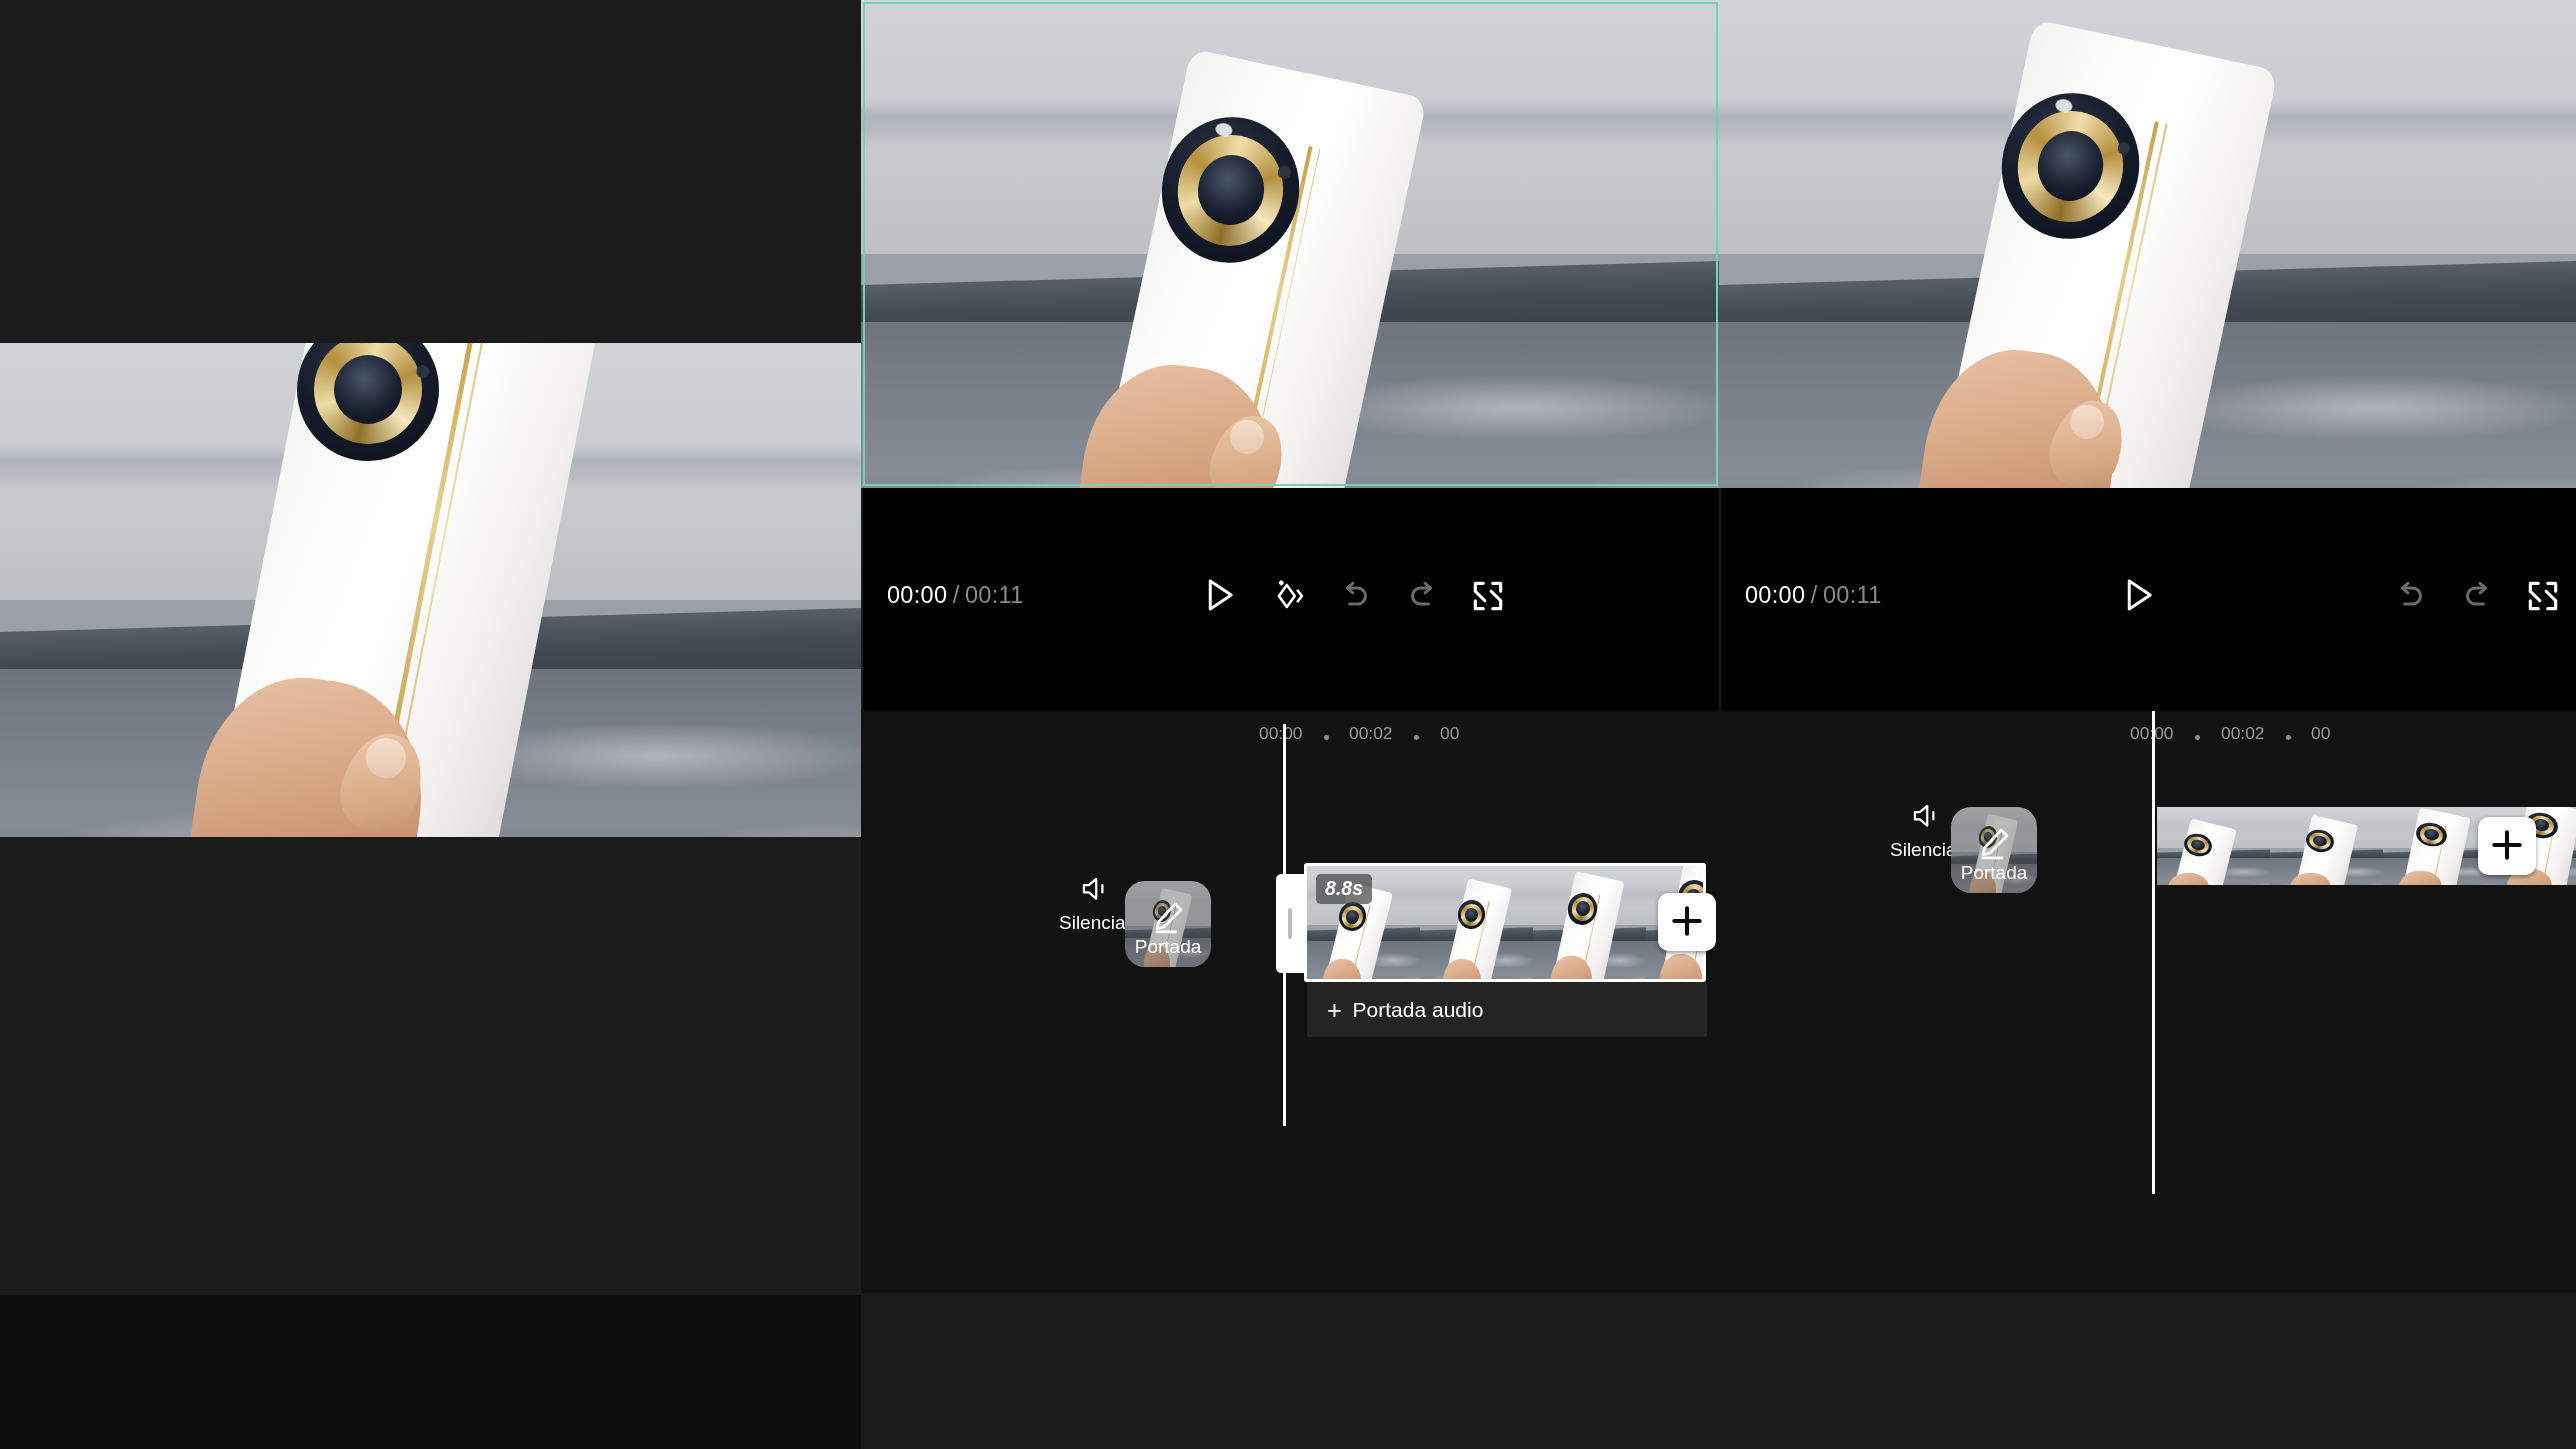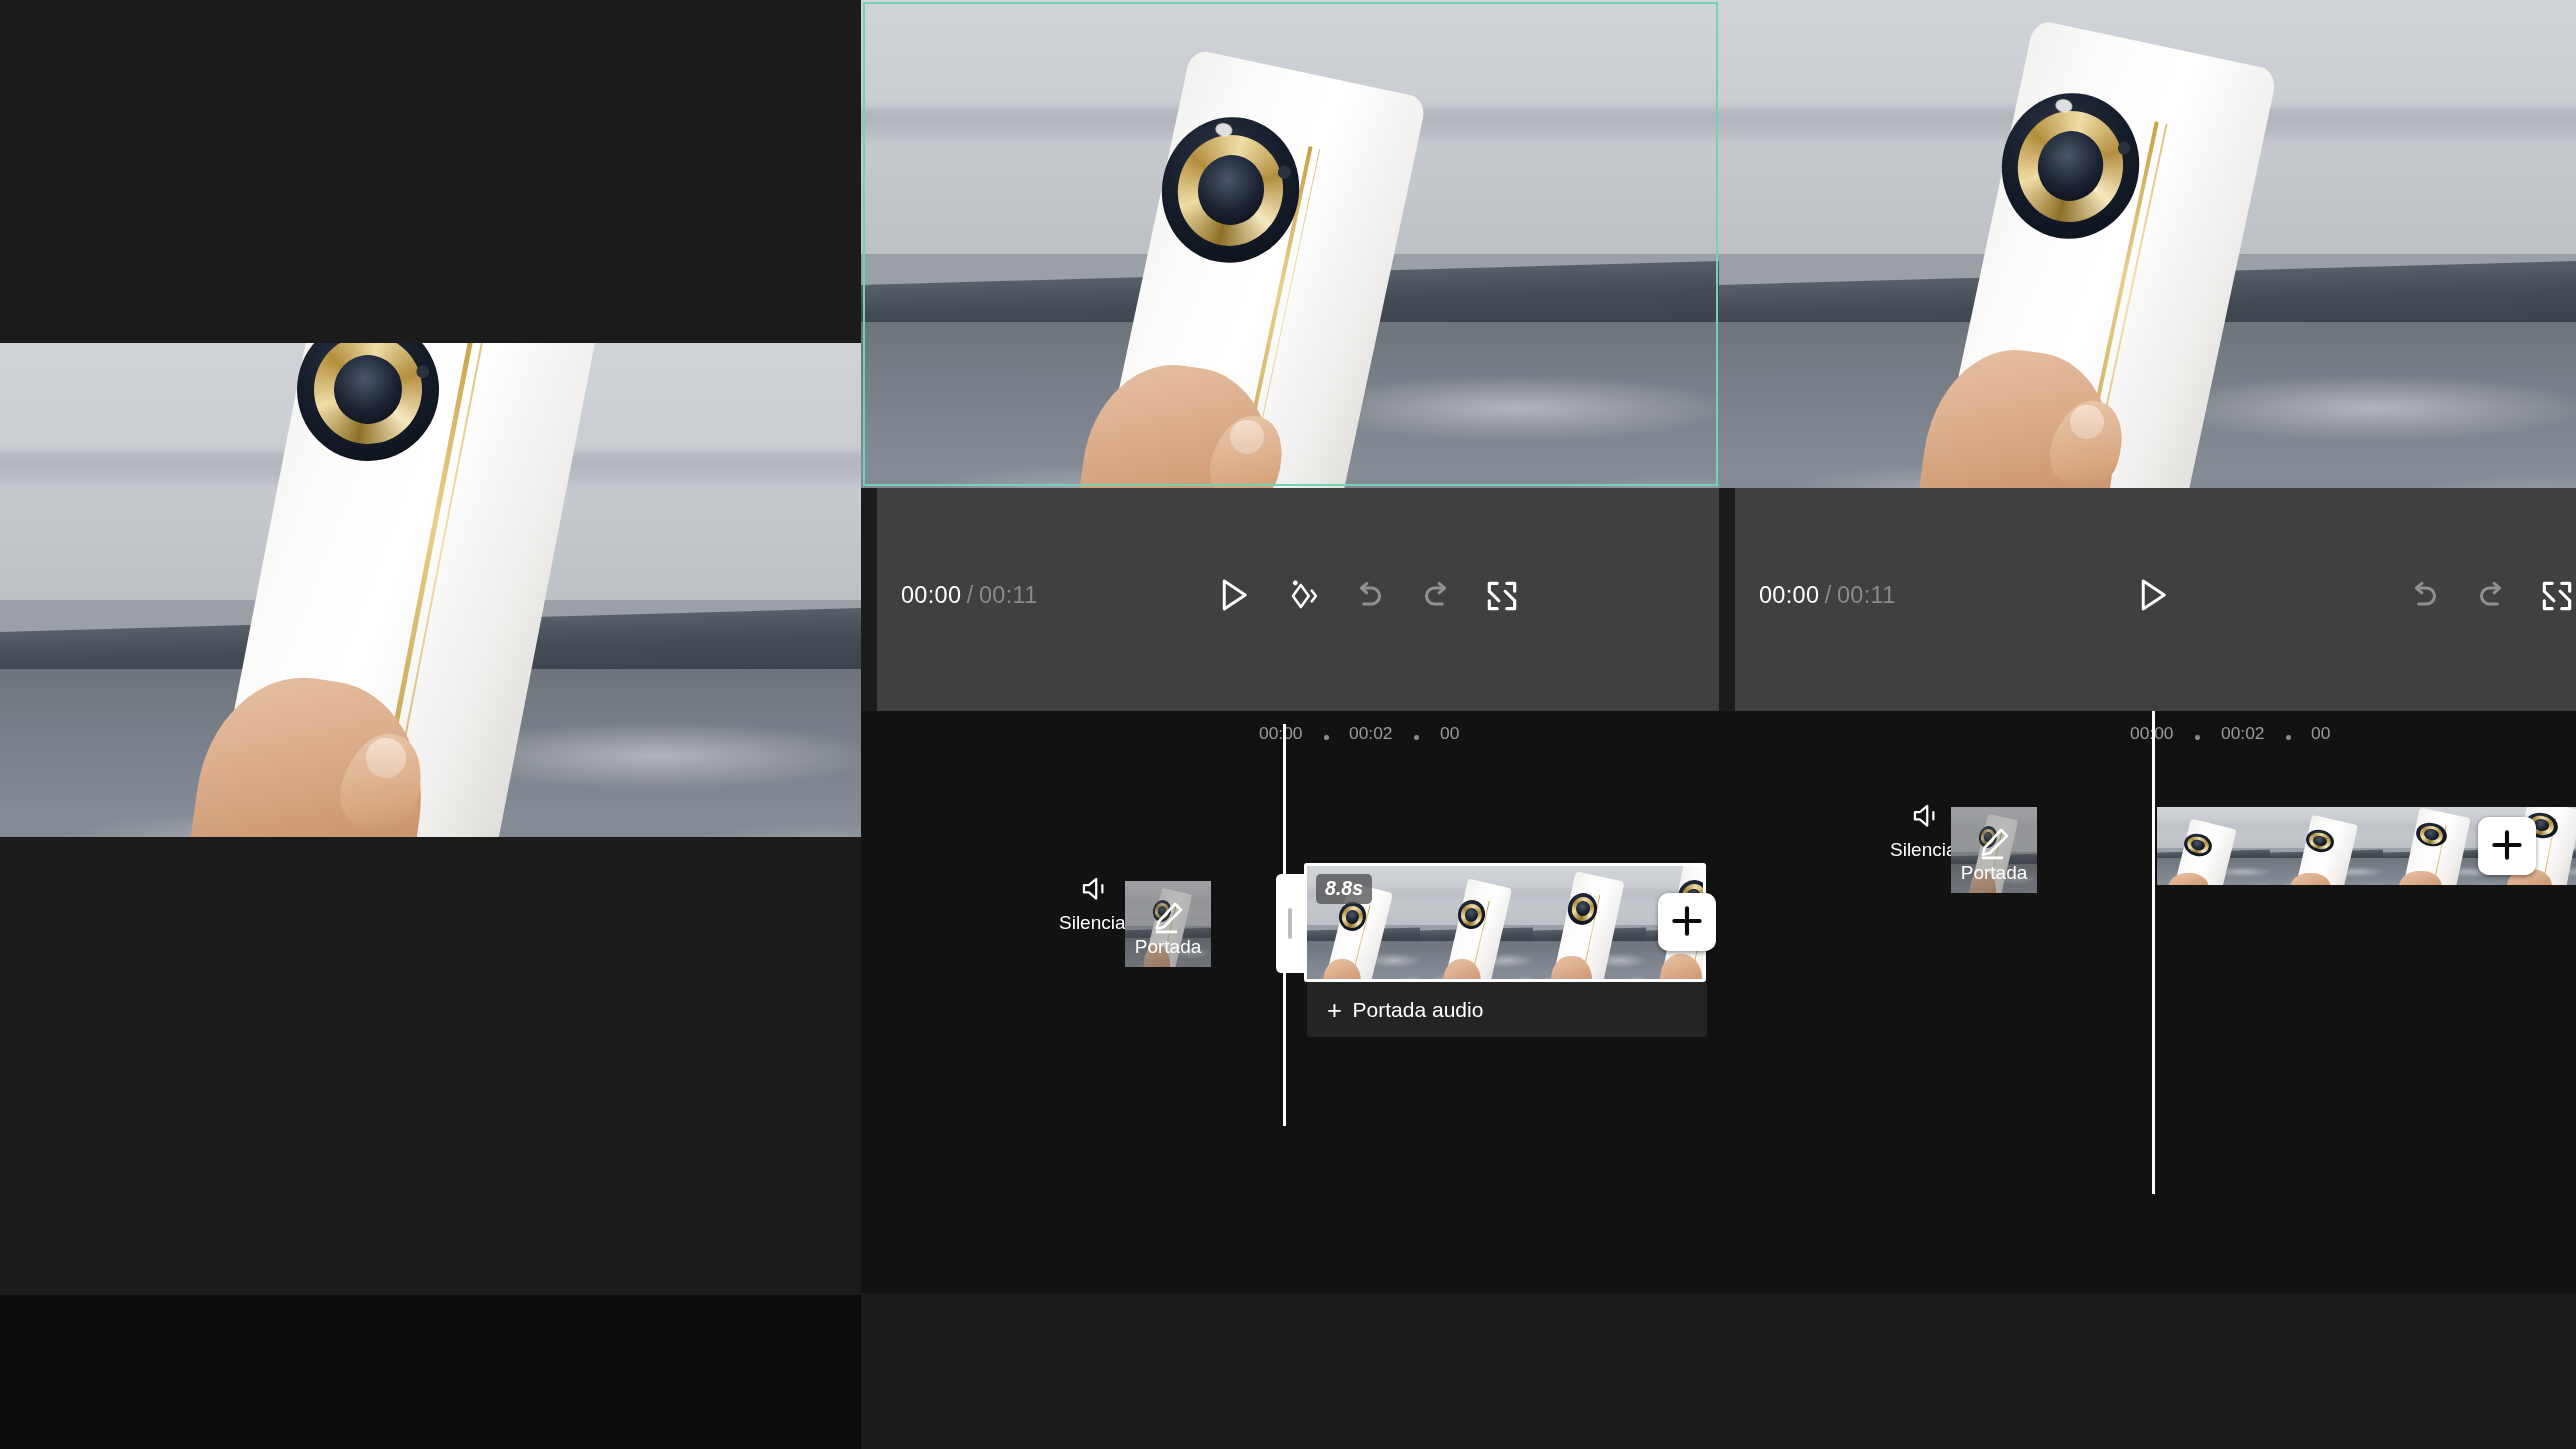--- a/index.html
+++ b/index.html
@@ -108,21 +108,21 @@
 
   
   .editor { position:absolute; top:0; height:1449px; background:#1b1b1b; overflow:hidden; }
   .editor.center { left:861px; width:859px; }
   .editor.right  { left:1719px; width:857px; }
 
   .preview { position:absolute; left:0; top:0; width:100%; height:488px; background:#1b1b1b; }
   .preview .frame-photo { position:absolute; inset:0; }
   .sel-border { position:absolute; left:2px; top:2px; right:2px; bottom:2px; border:2.7px solid #73d2b4; pointer-events:none; }
 
-  .ctrlbar { position:absolute; left:16px; top:488px; width:100%; height:249px; background:#404040; }
+  .ctrlbar { position:absolute; left:2px; top:488px; width:100%; height:249px; background:#000000; }
   .timecode { position:absolute; left:24px; top:94px; font-size:23.5px; color:#fff; letter-spacing:0.3px; }
   .timecode .total { color:#8a8a8a; }
   .timecode .sep { color:#8a8a8a; padding:0 5.4px; }
   .playbtn { position:absolute; top:86px; width:42px; height:42px; }
   .playbtn svg{ width:42px; height:42px; }
   .ctrl-icons { position:absolute; top:89px; display:flex; align-items:center; gap:28px; }
   .ctrl-icons .ic { width:38px; height:38px; }
   .ctrl-icons .ic svg{ width:38px; height:38px; }
   .ic.dim { opacity:.42; }
 
@@ -130,21 +130,21 @@
   .ruler .tick { position:absolute; top:12px; font-size:17.4px; color:#9b9b9b; }
   .ruler .dot { position:absolute; top:24px; width:4.7px; height:4.7px; border-radius:50%; background:#8c8c8c; }
 
   .tl { position:absolute; left:0; top:759px; width:100%; bottom:156px; background:#121212; }
 
   .track-head { position:absolute; display:flex; flex-direction:column; align-items:center; gap:6px; color:#fff; }
   .track-head .lbl { font-size:19px; }
   .track-head svg { width:32px; height:29.5px; }
 
   .cover {
-    position:absolute; width:86px; height:86px; border-radius:0; overflow:hidden;
+    position:absolute; width:86px; height:86px; border-radius:20px; overflow:hidden;
     background:#4a4a4a;
   }
   .cover .thumbimg{ position:absolute; inset:0; opacity:.62; }
   .cover .pencil { position:absolute; left:50%; top:17.4px; transform:translateX(-50%); width:38px; height:38px; }
   .cover .pencil svg{ width:38px; height:38px; }
   .cover .ctxt { position:absolute; left:0; right:0; bottom:8.7px; text-align:center; color:#fff; font-size:19px; }
 
   .clip { position:absolute; overflow:hidden; }
   .clip .frames { position:absolute; inset:0; display:flex; }
   .clip .frames .f { position:relative; flex:0 0 auto; width:113px; height:100%; overflow:hidden; }

